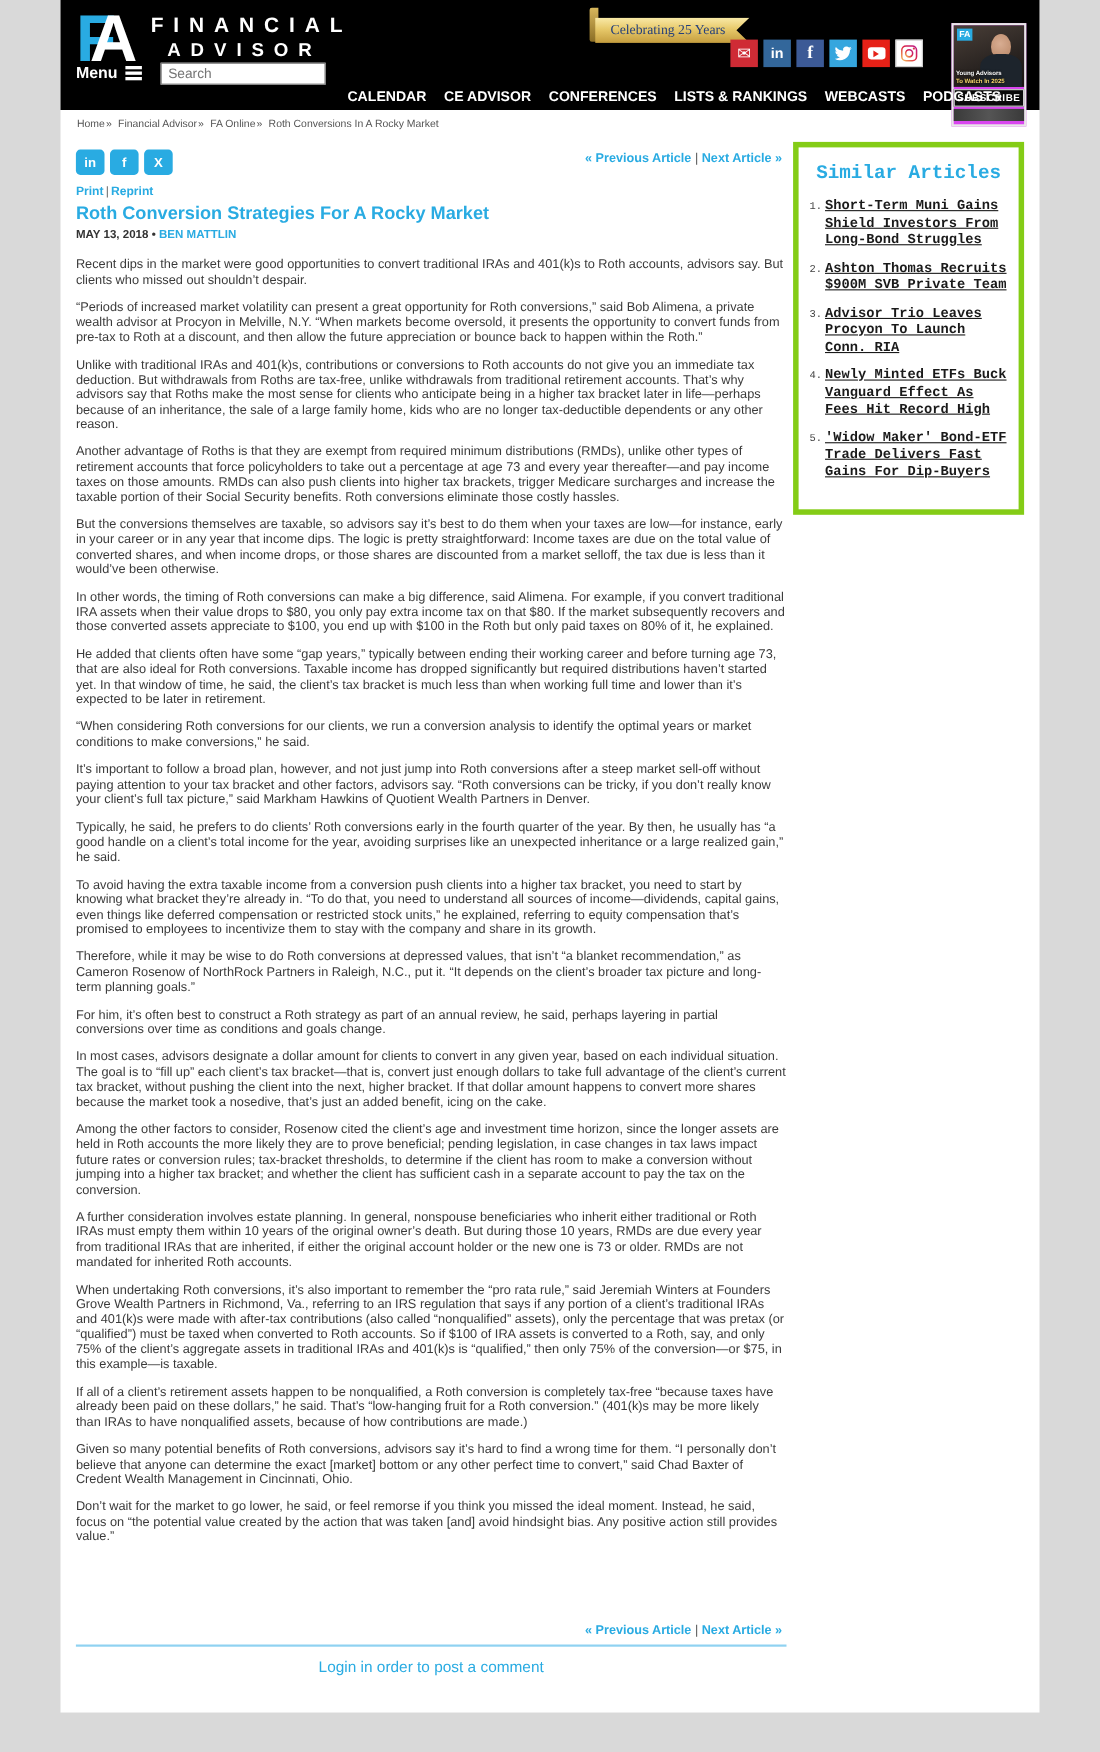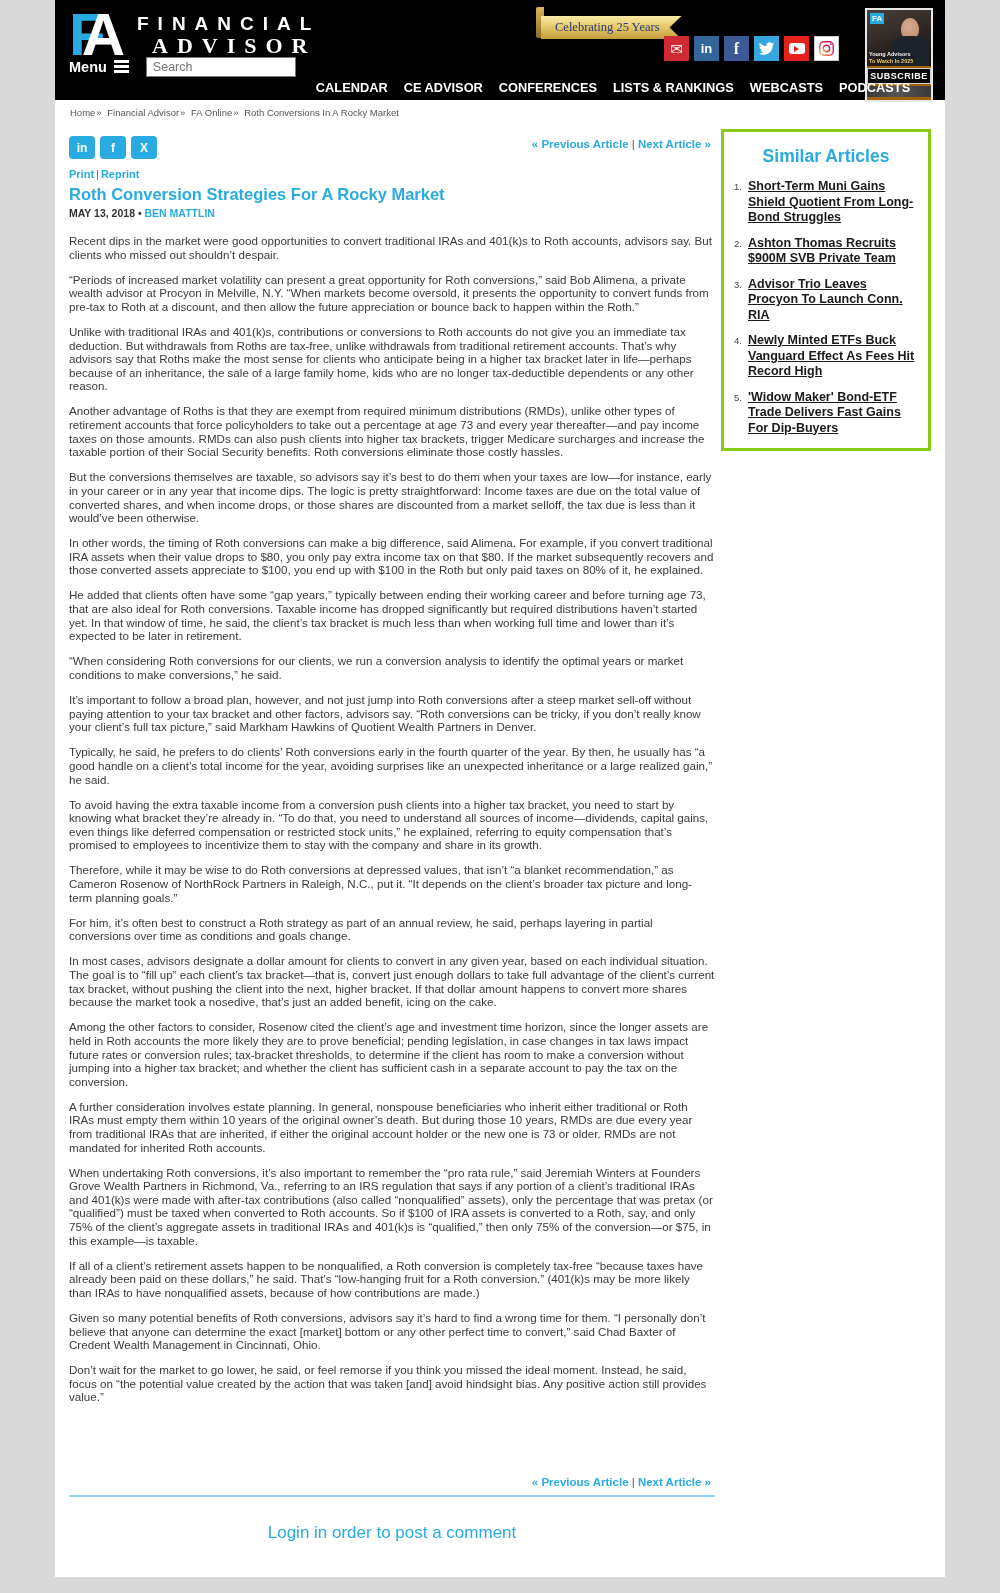--- a/index.html
+++ b/index.html
@@ -8,43 +8,43 @@
   .page { width:890px; margin:0 auto; background:#fff; }
 
   
   .site-header { position:relative; background:#000; height:100px; }
   .logo-row { display:flex; align-items:center; padding:4px 0 0 14px; height:66px; }
   .fa-logo { display:flex; align-items:flex-start; line-height:1; }
   .fa-f { font-size:60px; font-weight:bold; color:#29abe2; letter-spacing:-2px; }
   .fa-a { font-size:60px; font-weight:bold; color:#fff; margin-left:-22px; }
   .wordmark { margin-left:12px; color:#fff; font-weight:bold; }
   .wordmark .wm1 { font-size:19px; letter-spacing:9px; line-height:22px; }
-  .wordmark .wm2 { font-size:22px; letter-spacing:9px; line-height:22px; padding-left:15px;font-family:Liberation Serif, serif; }
+  .wordmark .wm2 { font-size:17px; letter-spacing:9px; line-height:22px; padding-left:15px; }
 
   .ribbon { position:absolute; left:486px; top:16px; height:23px; line-height:23px;
     padding:0 22px 0 14px; background:linear-gradient(180deg,#f9eaa8 0%,#e7c96a 45%,#c49d3e 100%);
     clip-path:polygon(0 0,100% 0,calc(100% - 12px) 50%,100% 100%,0 100%);
     font-family:"Liberation Serif","DejaVu Serif",serif; font-size:12.5px; color:#233f7c; }
   .ribbon-fold { position:absolute; left:481px; top:7px; width:8px; height:31px;
     background:linear-gradient(180deg,#d8b75c,#8a6d25); border-radius:2px 0 0 2px; }
 
   .social-row { position:absolute; right:106px; top:36px; display:flex; gap:5px; }
   .s-icon { width:25px; height:25px; display:flex; align-items:center; justify-content:center;
     color:#fff; font-weight:bold; }
   .s-email { background:#cf2b35; font-size:15px; }
   .s-li { background:#33679b; font-size:13px; }
   .s-fb { background:#3c5a96; font-size:16px; font-family:"Liberation Serif",serif; }
   .s-tw { background:#35a6de; }
   .s-yt { background:#e62117; }
   .yt-pill { width:16px; height:11px; background:#fff; border-radius:3px; display:flex; align-items:center; justify-content:center; }
   .yt-tri { width:0; height:0; border-left:5px solid #e62117; border-top:3px solid transparent; border-bottom:3px solid transparent; }
   .s-ig { background:#fff; border:1px solid #ccc; }
 
-  .promo-ad { position:absolute; right:12px; top:8px; width:68px; height:94px;
-    background:#a16207; border:2px solid #e8e8e8; }
+  .promo-ad { position:absolute; right:12px; top:21px; width:68px; height:94px;
+    background:#d946ef; border:2px solid #e8e8e8; }
   .mag-cover { position:relative; height:56px; overflow:hidden;
     background:linear-gradient(160deg,#4a3f38 0%,#2b2522 55%,#171310 100%); }
   .mag-face { position:absolute; right:12px; top:8px; width:18px; height:22px; border-radius:50% 50% 45% 45%;
     background:radial-gradient(circle at 45% 40%,#d8ad92,#b78565); }
   .mag-body { position:absolute; right:2px; top:26px; width:38px; height:30px; border-radius:40% 40% 0 0;
     background:#1d242c; }
   .mag-falogo { position:absolute; left:3px; top:3px; font-size:8px; font-weight:bold; color:#fff;
     background:#29abe2; padding:0 2px; line-height:11px; }
   .mag-caption { position:absolute; left:2px; bottom:2px; color:#fff; font-weight:bold;
     font-size:5.5px; line-height:6.5px; text-shadow:0 0 2px #000; }
@@ -81,25 +81,25 @@
   .byline { margin-top:3px; font-size:10.5px; font-weight:bold; color:#333; }
   .byline .author { color:#29abe2; }
 
   .article-body { margin-top:15px; }
   .para { font-size:11.6px; line-height:13.6px; color:#3a3a3a; margin-bottom:11.5px; }
   .b-h { font-weight:bold; margin-bottom:0; }
 
   .bottom-nav { text-align:right; margin-top:72px; font-size:11.5px; font-weight:bold; color:#29abe2; padding-right:4px; }
   .comments-hr { border:none; border-top:2px solid #8fd2f1; margin-top:7px; }
   .comments-count { margin-top:14px; font-size:12.5px; font-weight:bold; color:#29abe2; }
-  .login-prompt { text-align:center; margin:26px 0 34px; font-size:17px; color:#29abe2; }
-
-  
-  .sidebar { flex:1; margin-left:6px; margin-top:8px; border:3px solid #84cc16; background:#fff;
-    padding:10px 10px 2px 10px; }
+  .login-prompt { text-align:center; margin:10px 0 34px; font-size:14px; color:#29abe2; }
+
+  
+  .sidebar { flex:1; margin-left:6px; margin-top:8px; border:5px solid #84cc16; background:#fff;
+    padding:10px 10px 16px 10px;font-family:Liberation Mono, monospace; }
   .sidebar-title { text-align:center; color:#29abe2; font-weight:bold; font-size:17.5px; margin:4px 0 12px; }
   .similar-item { display:flex; margin-bottom:10px; }
   .similar-num { width:14px; flex:none; font-size:9.5px; color:#444; padding-top:2px; }
   .similar-link { font-size:12.5px; line-height:15.5px; font-weight:bold; color:#1a1a1a; text-decoration:underline; }
 
   
   .svg-ico { display:block; }
 </style>
 </head>
 <body>
@@ -254,21 +254,21 @@
       <hr class="comments-hr">
       <div class="login-prompt">Login in order to post a comment</div>
     </div>
 
     <aside class="sidebar">
       <div class="sidebar-title">Similar Articles</div>
       <div class="similar-list">
 
           <div class="similar-item">
             <span class="similar-num">1.</span>
-            <a class="similar-link">Short-Term Muni Gains Shield Quotient From Long-Bond Struggles</a>
+            <a class="similar-link">Short-Term Muni Gains Shield Investors From Long-Bond Struggles</a>
           </div>
 
           <div class="similar-item">
             <span class="similar-num">2.</span>
             <a class="similar-link">Ashton Thomas Recruits $900M SVB Private Team</a>
           </div>
 
           <div class="similar-item">
             <span class="similar-num">3.</span>
             <a class="similar-link">Advisor Trio Leaves Procyon To Launch Conn. RIA</a>

